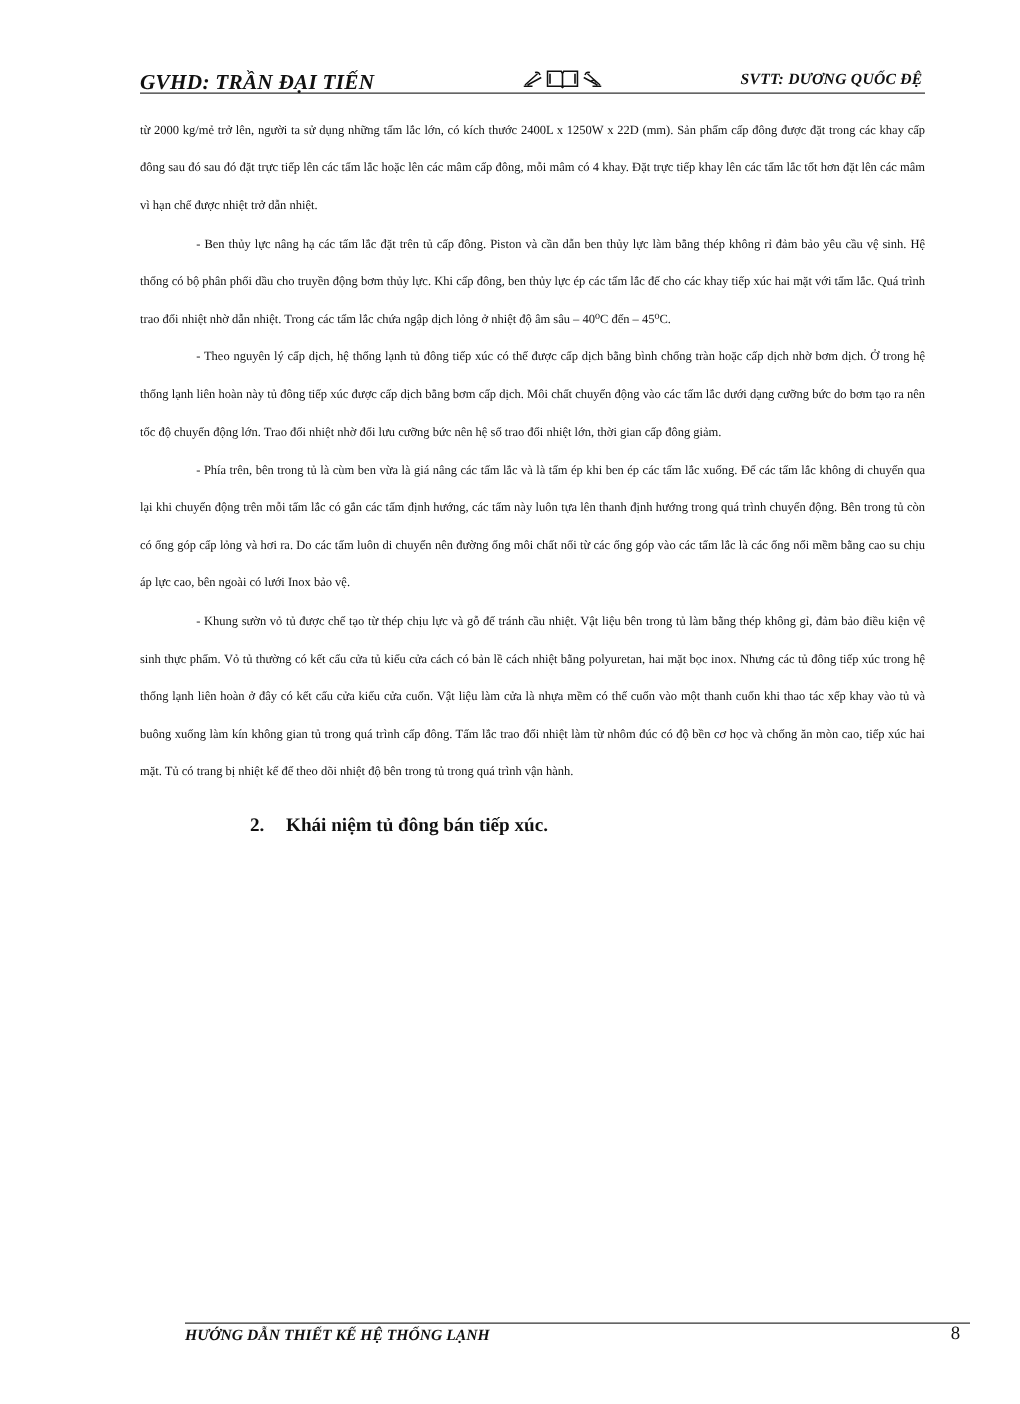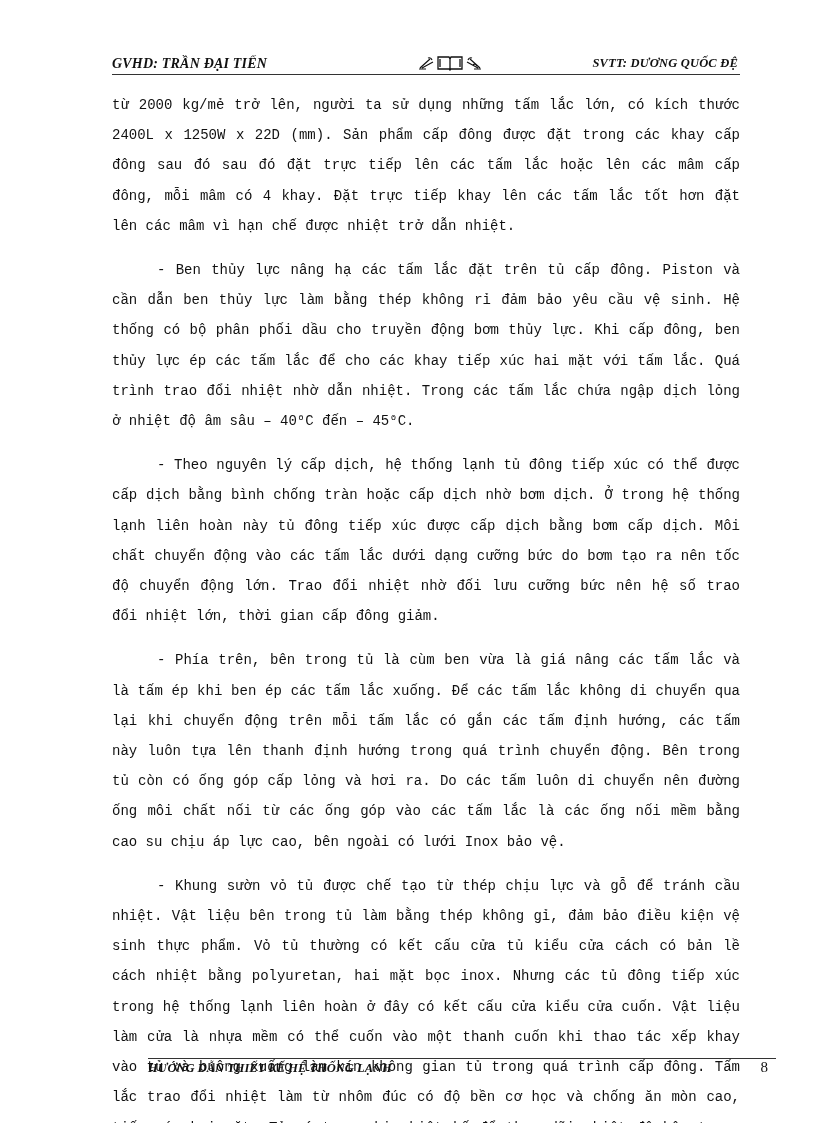--- a/index.html
+++ b/index.html
@@ -1,28 +1,28 @@
 <!DOCTYPE html>
 <html><head>
 <meta charset="utf-8">
 <style>
   html, body { margin: 0; padding: 0; background: #ffffff; }
   body { width: 816px; height: 1123px; position: relative; overflow: hidden;
          font-family: "Liberation Serif", "DejaVu Serif", serif; color: #111111; }
   .header { position: absolute; left: 112px; top: 54px; width: 628px; height: 20px;
             border-bottom: 1px solid #333333; }
   .header-left { position: absolute; left: 0; top: 2px; font-style: italic; font-weight: bold;
-                 font-size: 14px; letter-spacing: 0.2px; }
+                 font-size: 17px; letter-spacing: 0.2px; }
   .header-right { position: absolute; right: 2px; top: 2px; font-style: italic; font-weight: bold;
                   font-size: 12.5px; letter-spacing: 0.2px; margin-left: 42px; }
   .header-icons { position: absolute; left: 306px; top: 0px; height: 18px; display: flex; align-items: center; gap: 1px; }
   .header-icons svg { display: block; }
   .body { position: absolute; left: 112px; top: 90px; width: 628px; }
-  .para { margin: 0; font-size: 14px; line-height: 30.2px; text-align: justify; font-family: Liberation Mono, monospace; }
-  .indent { text-indent: 45px; margin-top: 14px; }
+  .para { margin: 0; font-size: 10px; line-height: 30.2px; text-align: justify; }
+  .indent { text-indent: 45px; }
   .heading { margin: 12px; font-size: 15.3px; line-height: 30.2px; font-weight: bold; padding-left: 76px; }
   .heading .num { display: inline-block; width: 25px; }
   .footer { position: absolute; left: 112px; top: 1058px; width: 628px; height: 20px;
             border-top: 1px solid #333333; margin-left: 36px; }
   .footer-left { position: absolute; left: 0; top: 2px; font-style: italic; font-weight: bold; font-size: 12.5px; }
   .footer-right { position: absolute; right: 8px; top: 0px; font-size: 15px; }
 </style>
 </head>
 <body>
 

